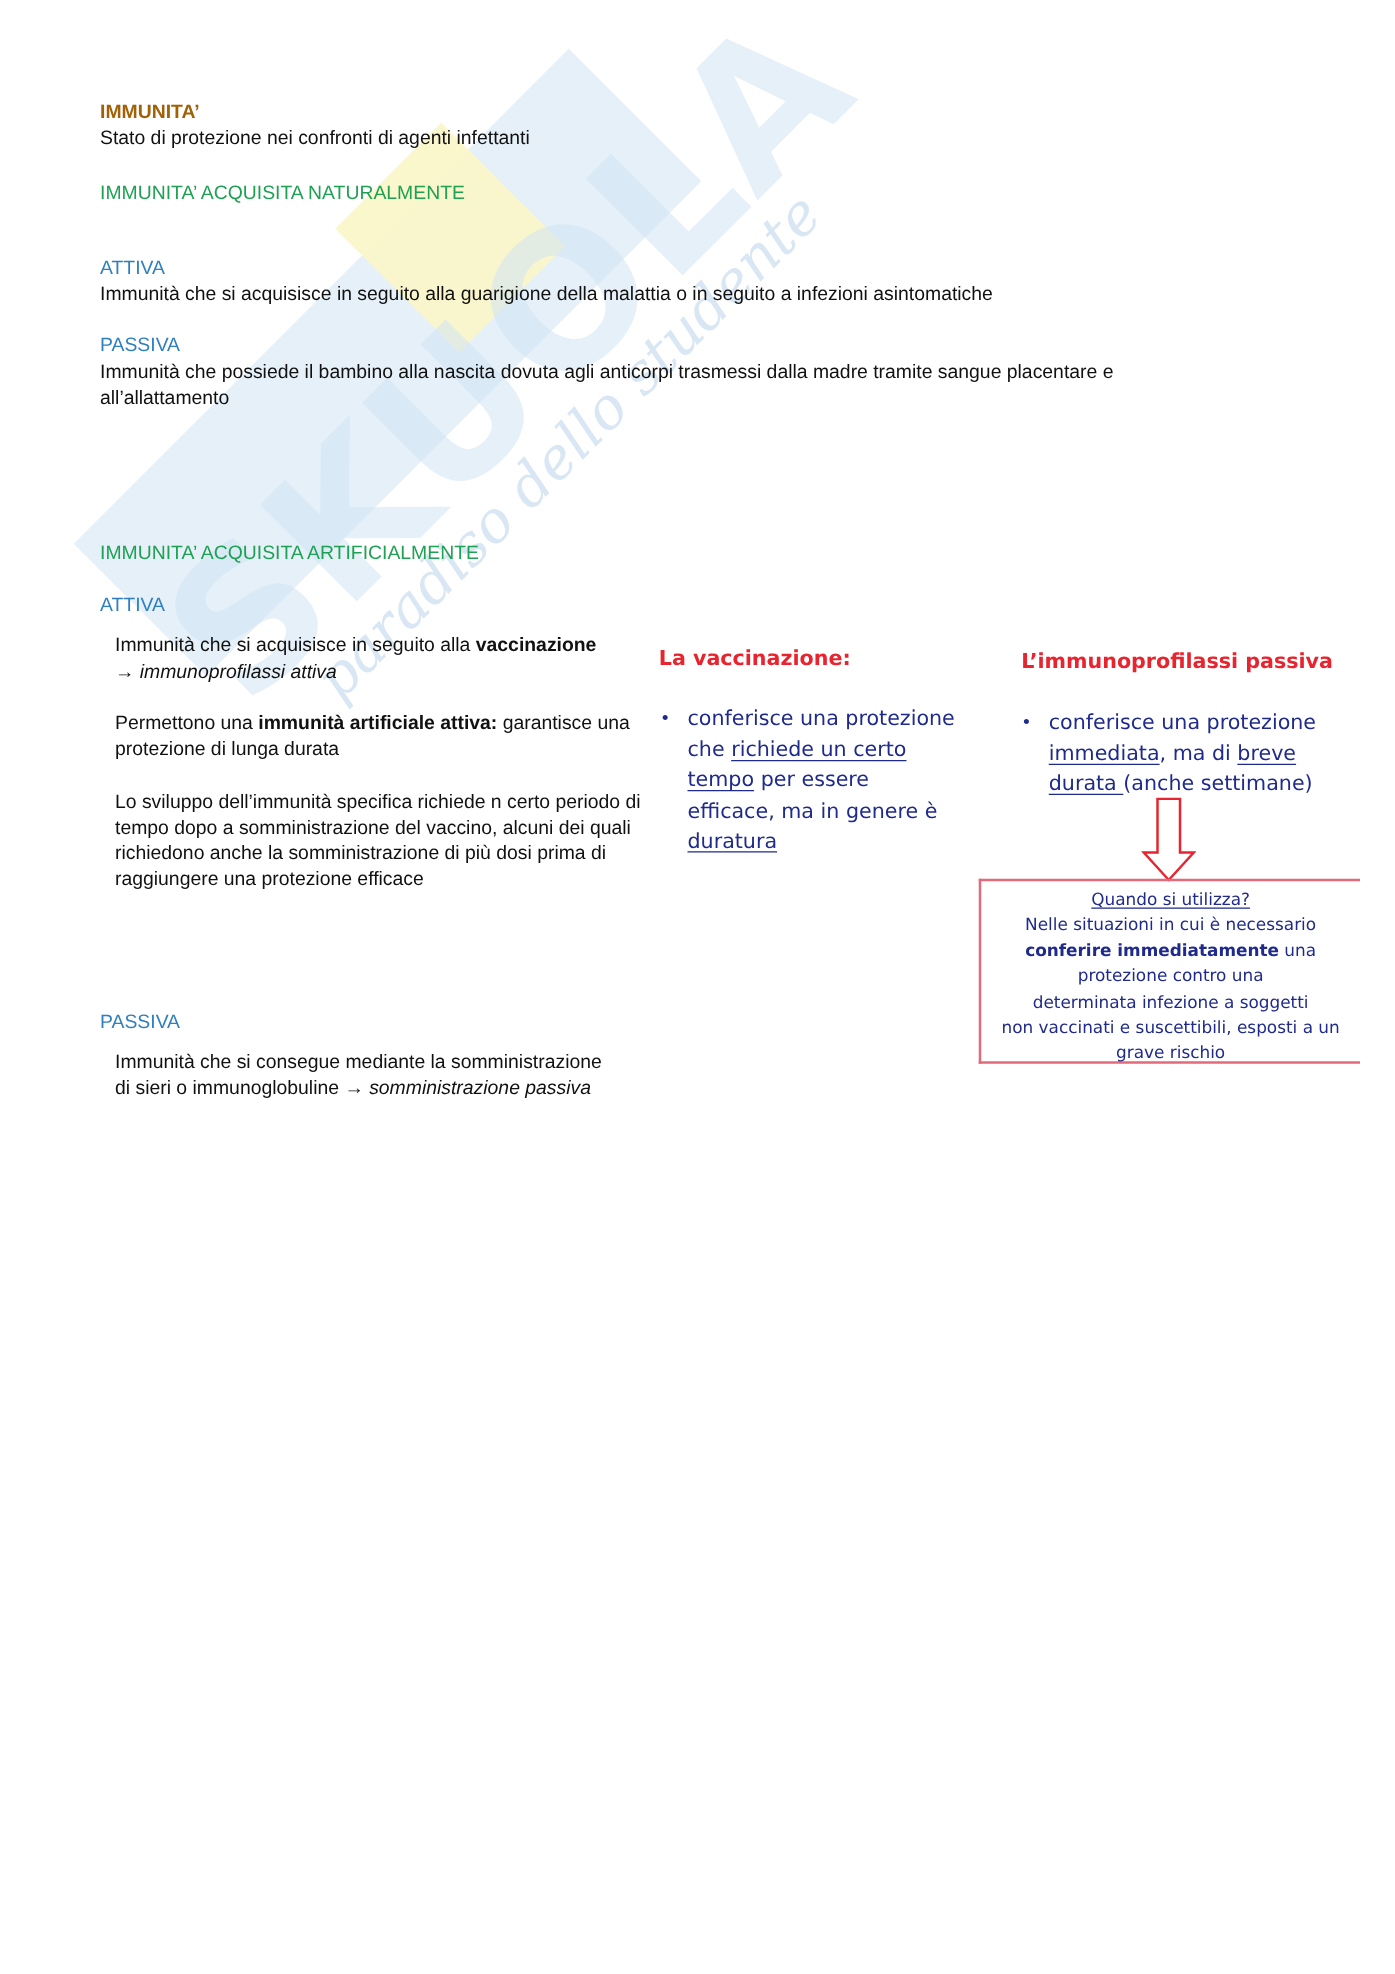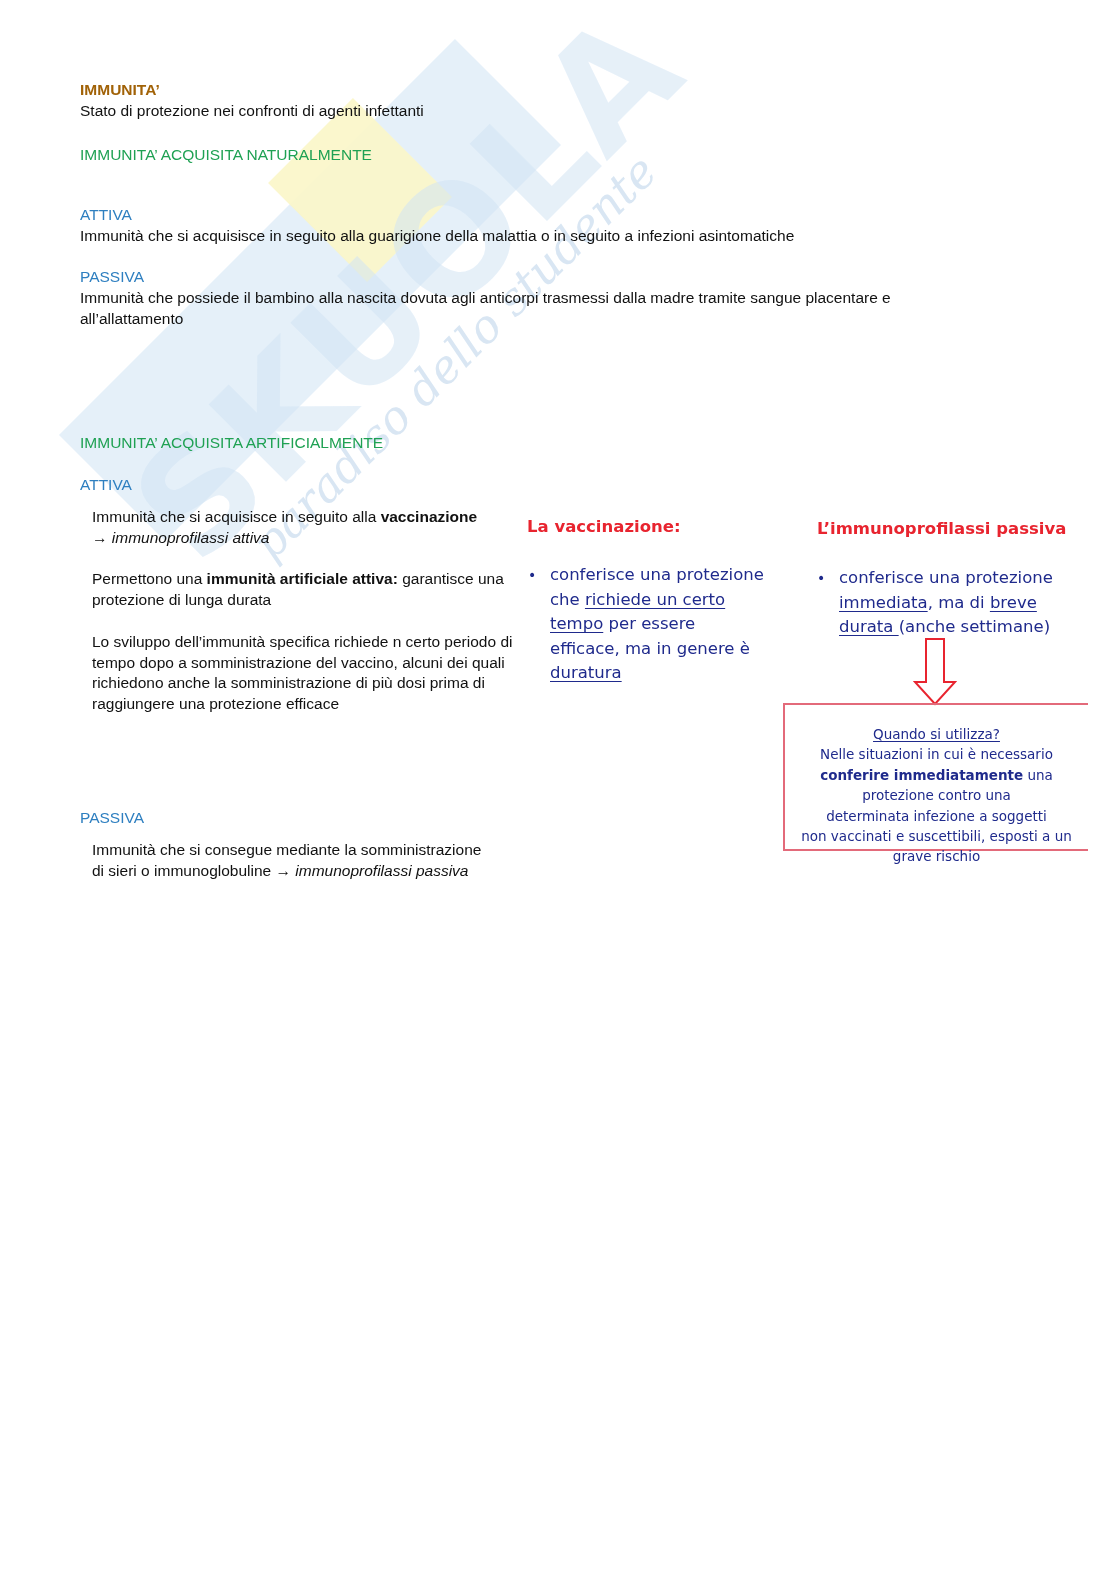--- a/index.html
+++ b/index.html
@@ -35,21 +35,21 @@
     
     .slide { position: absolute; left: 515px; top: 505px; width: 580px; height: 360px; z-index: 1;
              font-family: "DejaVu Sans", sans-serif; }
     .slide-title { position: absolute; color: #e8242f; font-size: 16.5px; white-space: nowrap; font-weight: bold; }
     .slide-list { position: absolute; color: #1f2a8c; font-size: 16.5px; line-height: 24.5px; }
     .slide-list .bullet { position: absolute; left: -22px; top: 0; font-size: 14px; }
     .u { text-decoration: underline; text-underline-offset: 3px; }
     .arrow { position: absolute; left: 398px; top: 133px; width: 44px; height: 68px; }
     .info-box { position: absolute; left: 268px; top: 198px; width: 305px; height: 148px;
                 border: 2px solid #e36a7a; border-right: none; box-sizing: border-box;
-                text-align: center; color: #1f2a8c; font-size: 13.5px; line-height: 20.4px; padding-top: 19px; }
+                text-align: center; color: #1f2a8c; font-size: 13.5px; line-height: 20.4px; padding-top: 5px; }
     .info-box .q { text-decoration: underline; text-underline-offset: 2px; }
   </style>
 </head>
 <body>
 
 <div class="wm">
   <div class="wm-band"></div>
   <div class="wm-yellow"></div>
   <div class="wm-logo">SKUOLA</div>
   <div class="wm-script">paradiso dello studente</div>
@@ -80,21 +80,21 @@
     </p>
     <p style="margin-top:20.8px; width:420px; white-space:normal">
       <span>Permettono una </span><b>immunità artificiale attiva:</b><span> garantisce una protezione di lunga durata</span>
     </p>
     <p style="margin-top:20.8px; width:422px">Lo sviluppo dell’immunità specifica richiede n certo periodo di tempo dopo a somministrazione del vaccino, alcuni dei quali richiedono anche la somministrazione di più dosi prima di raggiungere una protezione efficace</p>
   </div>
 
   <div class="t h-blue" style="top:807px">PASSIVA</div>
   <div class="col" style="top:828px; width:425px">
     <p>
-      <span>Immunità che si consegue mediante la somministrazione di sieri o immunoglobuline </span><span>→ </span><i>immunoprofilassi passiva</i>
+      <span>Immunità che si consegue mediante la somministrazione di sieri o immunoglobuline </span><span>→ </span><i>somministrazione passiva</i>
     </p>
   </div>
 </div>
 
 <div class="slide">
 
   <div class="slide-title" style="left:12px; top:12px">La vaccinazione:</div>
   <div class="slide-list" style="left:35px; top:58px; width:230px">
     <span class="bullet">•</span>
     <div>conferisce una protezione</div>

